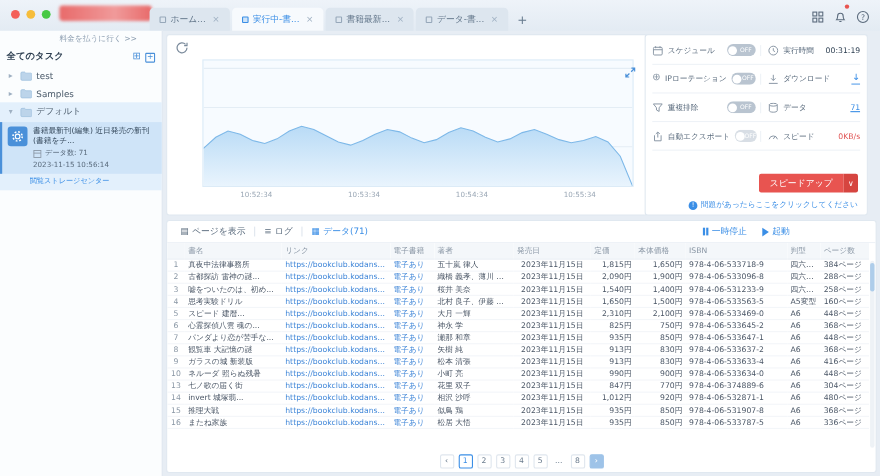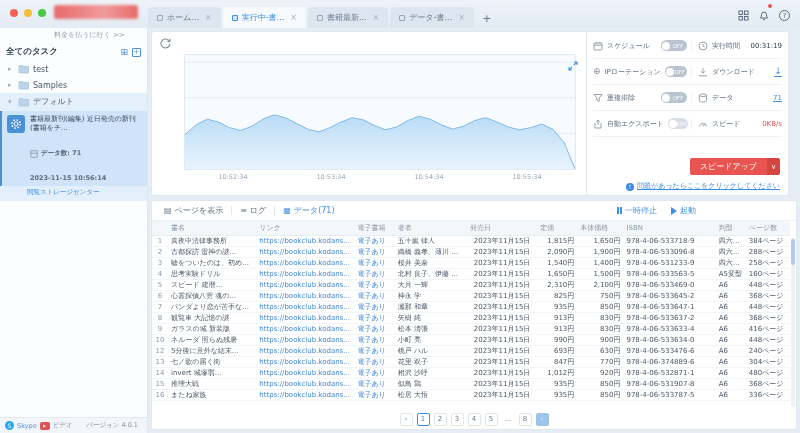--- a/index.html
+++ b/index.html
@@ -6,21 +6,21 @@
   em,i{font-style:normal;}
   body{margin:0;background:#cfd8e2;}
   .app{position:relative;width:800px;height:433px;background:#e7edf4;overflow:hidden;}
 
   
   .topbar{position:absolute;left:0;top:0;width:800px;height:28px;background:linear-gradient(#eef3f9,#e3ebf3);}
   .dot{position:absolute;top:9px;width:8px;height:8px;border-radius:50%;}
   .dot.r{left:10px;background:#f46059;} .dot.y{left:24px;background:#f6bd3b;} .dot.g{left:38px;background:#47c944;}
   .redacted{position:absolute;left:54px;top:5px;width:84px;height:14px;border-radius:3px;
     background:linear-gradient(90deg,#e86a6a,#f09a9a 60%,#e86a6a);filter:blur(1.5px);}
-  .tabs{position:absolute;left:148px;top:4px;display:flex;align-items:flex-end;height:24px;}
+  .tabs{position:absolute;left:136px;top:4px;display:flex;align-items:flex-end;height:24px;}
   .tab{display:flex;align-items:center;gap:4px;height:21px;padding:0 9px;margin-right:2px;border-radius:4px 4px 0 0;
     background:#dde6ef;color:#64788c;font-size:8px;white-space:nowrap;}
   .tab.active{background:#f7fafd;color:#3a8ee6;}
   .tab .sq{width:6px;height:6px;border:1px solid #97a8ba;border-radius:1px;display:inline-block;}
   .tab.active .sq{border-color:#3a8ee6;background:#cfe4f8;}
   .tab .x{color:#9fb0c2;font-size:8px;margin-left:2px;}
   .newtab{display:flex;align-items:center;justify-content:center;width:16px;height:16px;margin:0 0 2px 3px;color:#64788c;font-size:11px;}
   .top-icons{position:absolute;right:10px;top:6px;display:flex;align-items:center;gap:9px;}
   .bell-wrap{position:relative;}
   .bell-dot{position:absolute;right:-2px;top:-2px;width:4px;height:4px;border-radius:50%;background:#e85450;}
@@ -36,21 +36,21 @@
   .sb-head .gi{font-size:9px;line-height:9px;}
   .sb-head .addsq{width:9px;height:9px;border:1px solid #4a90d9;border-radius:1px;font-size:7px;line-height:7px;
     display:flex;align-items:center;justify-content:center;}
   .folder-row{display:flex;align-items:center;gap:4px;padding:3px 8px;font-size:8px;color:#4a5a6a;}
   .folder-row .chev{color:#9fb0c2;font-size:7px;width:6px;}
   .default-group{background:#e3f0fc;padding-bottom:4px;}
   .task-card{display:flex;gap:5px;background:#cfe4f8;border-left:2px solid #4a90d9;padding:4px 5px;margin-top:1px;}
   .task-ic{flex:0 0 18px;height:18px;border-radius:3px;background:#4a90d9;display:flex;align-items:center;justify-content:center;}
   .task-body{min-width:0;font-size:6.5px;color:#5a6b7d;}
   .task-title{font-size:7px;color:#33475a;line-height:9px;max-height:18px;overflow:hidden;}
-  .task-meta{display:flex;align-items:flex-end;gap:3px;margin-top:16px;white-space:nowrap;font-weight:bold;}
+  .task-meta{display:flex;align-items:flex-end;gap:3px;margin-top:2px;white-space:nowrap;}
   .storage-link{display:block;padding:2px 8px 0 27px;font-size:6.5px;color:#3a8ee6;white-space:nowrap;}
   .sb-footer{position:absolute;left:0;bottom:0;width:147px;height:16px;display:flex;align-items:center;gap:3px;
     padding:0 5px;font-size:6.5px;color:#8a97a5;background:#f2f6fa;border-top:1px solid #e2e9f1;}
   .skype-ic{width:9px;height:9px;border-radius:50%;background:#28a8ea;color:#fff;font-size:6px;line-height:9px;text-align:center;}
   .skype-label{color:#4a90d9;}
   .video-ic{width:10px;height:8px;border-radius:2px;background:#e05252;color:#fff;font-size:4px;line-height:8px;text-align:center;}
   .version{margin-left:auto;padding-right:4px;}
 
   
   .main{position:absolute;left:148px;top:28px;width:652px;height:405px;}
@@ -77,31 +77,31 @@
   .cp-value.link{color:#3a8ee6;text-decoration:underline;}
   .cp-value.red{color:#e05252;}
   .toggle{margin-left:auto;display:flex;align-items:center;width:26px;height:11px;border-radius:6px;background:#b9c4d0;padding:1px;}
   .toggle .knob{width:8px;height:8px;border-radius:50%;background:#fff;}
   .toggle em{flex:1;text-align:center;color:#fff;font-size:5.5px;}
   .toggle.dim{opacity:.55;}
   .dl-btn{margin-left:auto;color:#3a8ee6;font-size:9px;line-height:9px;border-bottom:1.5px solid #3a8ee6;}
   .speedup{position:absolute;right:8px;bottom:20px;display:flex;height:17px;}
   .speedup .lbl{background:#e85450;color:#fff;font-size:8px;display:flex;align-items:center;padding:0 10px;border-radius:2px 0 0 2px;}
   .speedup .caret{background:#d64540;color:#fff;width:13px;display:flex;align-items:center;justify-content:center;font-size:7px;border-radius:0 2px 2px 0;}
-  .help-link{position:absolute;right:8px;bottom:4px;display:flex;align-items:flex-end;gap:3px;font-size:7px;color:#3a8ee6;white-space:nowrap;text-decoration:underline;}
+  .help-link{position:absolute;right:8px;bottom:4px;display:flex;align-items:flex-end;gap:3px;font-size:7px;color:#3a8ee6;white-space:nowrap;}
   .warn-circle{width:8px;height:8px;border-radius:50%;background:#3a8ee6;color:#fff;font-size:6px;line-height:8px;text-align:center;flex:0 0 8px;}
 
   
   .data-card{position:absolute;left:3px;top:172px;width:646px;height:230px;display:flex;flex-direction:column;}
   .tb{display:flex;align-items:center;height:20px;padding:0 8px;font-size:8px;color:#5a6b7d;border-bottom:1px solid #eef2f7;}
   .tb-tab{display:flex;align-items:center;gap:3px;padding:0 4px;white-space:nowrap;}
   .tb-tab.active{color:#3a8ee6;}
   .tb-sep{width:1px;height:9px;background:#dfe6ee;margin:0 4px;}
   .tb-ic{font-size:8px;}
-  .run-btns{margin-left:auto;margin-right:92px;display:flex;align-items:center;gap:14px;color:#3a8ee6;}
+  .run-btns{margin-left:auto;margin-right:70px;display:flex;align-items:center;gap:14px;color:#3a8ee6;}
   .run-btn{display:flex;align-items:center;gap:3px;white-space:nowrap;}
   .pause-ic{display:flex;gap:1.5px;}
   .pause-ic i{width:2px;height:7px;background:#3a8ee6;}
   .play-ic{width:0;height:0;border-left:6px solid #3a8ee6;border-top:4px solid transparent;border-bottom:4px solid transparent;}
   .table-wrap{position:relative;flex:1;overflow:hidden;padding-right:6px;}
   table{width:100%;border-collapse:collapse;table-layout:fixed;}
   thead th{height:14px;background:#f4f7fa;color:#8a97a5;font-weight:normal;font-size:7px;text-align:left;
     padding:0 3px;border-bottom:1px solid #e8edf3;white-space:nowrap;overflow:hidden;}
   tbody td{height:11px;padding:0 3px;font-size:7px;color:#4a5666;white-space:nowrap;overflow:hidden;
     text-overflow:ellipsis;border-bottom:1px solid #f3f6f9;}
@@ -226,27 +226,20 @@
             <span>データ数: 71</span>
           </span>
           <span class="task-meta">
             <span>2023-11-15 10:56:14</span>
           </span>
         </span>
       </div>
       <a class="storage-link">閲覧ストレージセンター</a>
     </div>
 
-    <div class="sb-footer">
-      <span class="skype-ic">S</span>
-      <span class="skype-label">Skype</span>
-      <span class="video-ic">▶</span>
-      <span>ビデオ</span>
-      <span class="version">バージョン 4.0.1</span>
-    </div>
   </div>
 
   <div class="main">
 
     <div class="card chart-card">
       <span class="refresh-btn">
         <svg width="11" height="11" viewBox="0 0 11 11">
           <path d="M10 5.5A4.5 4.5 0 1 1 8.7 2.3M10 .8v2.6H7.4" fill="none" stroke="#7b8b9c" stroke-width="1.1"></path>
         </svg>
       </span>
@@ -560,33 +553,20 @@
                 <td class="col-ebook">電子あり</td>
                 <td class="col-author">小町 亮</td>
                 <td class="col-date">2023年11月15日</td>
                 <td class="col-price">990円</td>
                 <td class="col-base_price">900円</td>
                 <td class="col-isbn">978-4-06-533634-0</td>
                 <td class="col-format">A6</td>
                 <td class="col-pages">448ページ</td>
               </tr>
               <tr>
-                <td class="col-no">12</td>
-                <td class="col-title">5分後に意外な結末...</td>
-                <td class="col-link">https://bookclub.kodans...</td>
-                <td class="col-ebook">電子あり</td>
-                <td class="col-author">桃戸 ハル</td>
-                <td class="col-date">2023年11月15日</td>
-                <td class="col-price">693円</td>
-                <td class="col-base_price">630円</td>
-                <td class="col-isbn">978-4-06-533476-6</td>
-                <td class="col-format">A6</td>
-                <td class="col-pages">240ページ</td>
-              </tr>
-              <tr>
                 <td class="col-no">13</td>
                 <td class="col-title">七ノ歌の届く街</td>
                 <td class="col-link">https://bookclub.kodans...</td>
                 <td class="col-ebook">電子あり</td>
                 <td class="col-author">花里 双子</td>
                 <td class="col-date">2023年11月15日</td>
                 <td class="col-price">847円</td>
                 <td class="col-base_price">770円</td>
                 <td class="col-isbn">978-4-06-374889-6</td>
                 <td class="col-format">A6</td>

